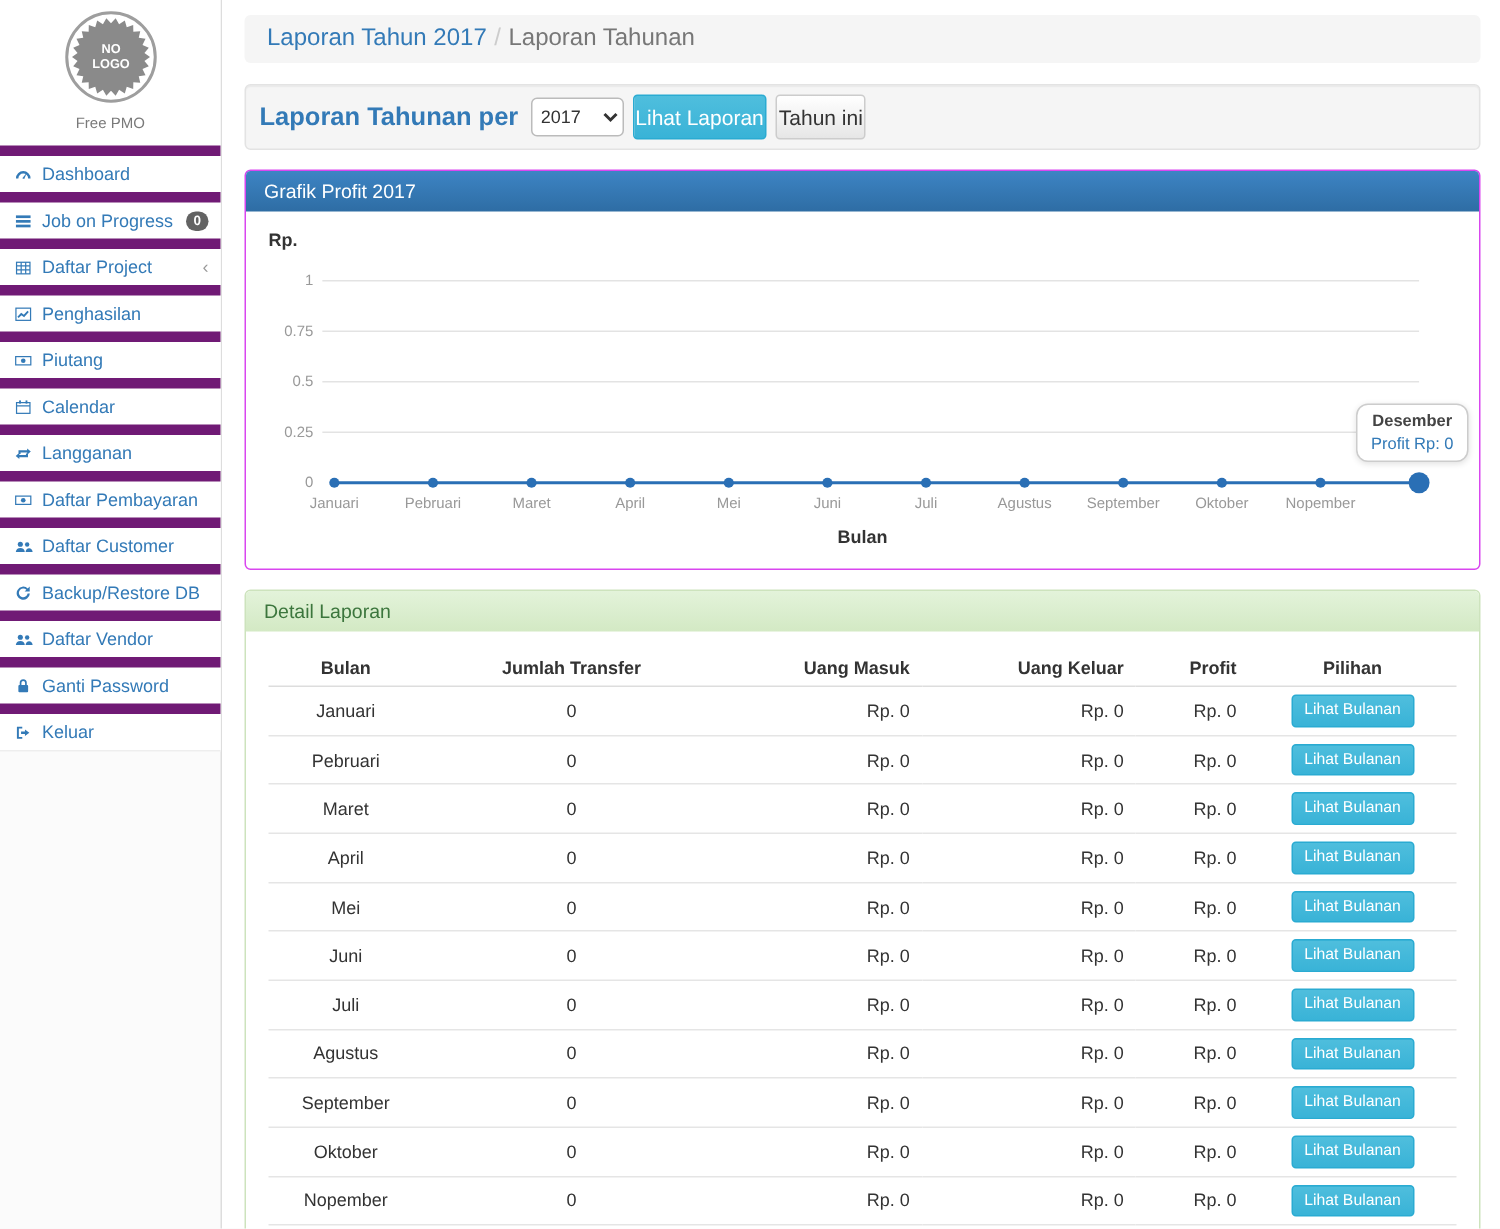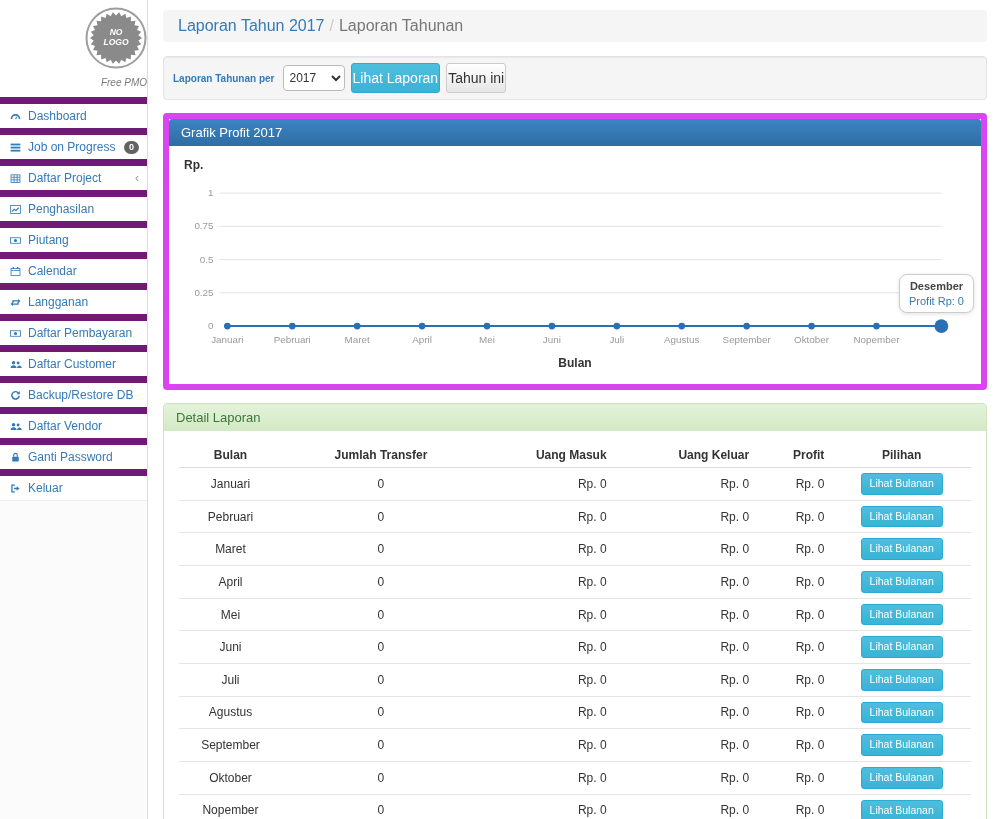--- a/index.html
+++ b/index.html
@@ -7,21 +7,21 @@
   body {
     width:1000px; height:819px; overflow:hidden;
     background:#f4f4f4;
     font-family:"Liberation Sans", sans-serif;
     color:#333; font-size:12px;
   }
   .page { display:flex; align-items:stretch; }
   
   .sidebar { flex:0 0 148px; width:148px; background:#fbfbfb; border-right:1px solid #ddd; }
   .sidebar-inner { background:#fff; }
-  .logo-box { text-align:right; padding:7px 0 9px;font-style:italic; }
+  .logo-box { text-align:center; padding:7px 0 9px; }
   .brand { color:#7a7a7a; font-size:10px; margin-top:5px; }
   .menu { border-bottom:1px solid #eee; }
   .menu-item {
     display:flex; align-items:center; gap:6px;
     padding:5px 8px 5px 9px; border-top:7px solid #701a75;
     color:#337ab7; font-size:12px; cursor:pointer; background:#fff;
   }
   .menu-item .icon { width:13px; height:13px; flex:0 0 13px; display:inline-flex; }
   .menu-item .icon svg { width:13px; height:13px; fill:#337ab7; stroke:#337ab7; }
   .mi-badge { margin-left:auto; background:#636363; color:#fff; border-radius:9px;
@@ -30,31 +30,31 @@
   
   .content { flex:1; background:#fff; padding:10px 13px 10px 15px; }
   .breadcrumb { background:#f5f5f5; border-radius:4px; padding:7px 15px; font-size:16px; color:#777; }
   .breadcrumb a { color:#337ab7; text-decoration:none; cursor:pointer; }
   .crumb-sep { color:#ccc; margin:0 5px; }
   .filter-well {
     margin-top:14px; background:#f5f5f5; border:1px solid #e3e3e3; border-radius:4px;
     padding:6px 9px; display:flex; align-items:center; gap:6px;
     box-shadow:inset 0 1px 1px rgba(0,0,0,.05);
   }
-  .filter-label { color:#337ab7; font-weight:bold; font-size:10px; margin-right:2px; }
+  .filter-label { color:#337ab7; font-weight:bold; font-size:17px; margin-right:2px; }
   .year-select { height:26px; width:62px; font-size:12px; border:1px solid #bbb; border-radius:4px;
     background:#fff; padding:2px 2px; color:#333; font-family:"Liberation Sans",sans-serif; }
   .btn { font-size:14px; border-radius:3px; padding:5px 1px; border:1px solid; cursor:pointer;
     font-family:"Liberation Sans",sans-serif; line-height:1.3; }
   .btn-info { background:linear-gradient(#4fbedd,#39b3d7); border-color:#2aabd2; color:#fff; }
   .btn-default { background:linear-gradient(#ffffff,#e6e6e6); border-color:#ccc; color:#333; }
   
   .panel { margin-top:13px; border-radius:4px; background:#fff; }
   .panel-heading { padding:6px 12px; font-size:13px; border-radius:3px 3px 0 0; }
-  .panel-primary { border:6px solid #d946ef; }
+  .panel-primary { border:1px solid #d946ef; }
   .panel-primary .panel-heading { background:linear-gradient(#3d84c4,#2e6da4); color:#fff; }
   .panel-success { border:1px solid #cde3bd; }
   .panel-success .panel-heading { background:linear-gradient(#e3f3da,#d3e9c4); color:#3c763d; }
   
   .chart-body { padding:12px 15px 8px; position:relative; }
   .rp-label { font-weight:bold; font-size:12px; color:#333; margin-bottom:6px; }
   svg.chart { display:block; width:100%; }
   .chart-xlabel { font-weight:bold; font-size:12px; text-align:center; margin:2px 0 6px; color:#333; }
   .chart-tooltip {
     position:absolute; right:7px; top:128px; min-width:54px;

